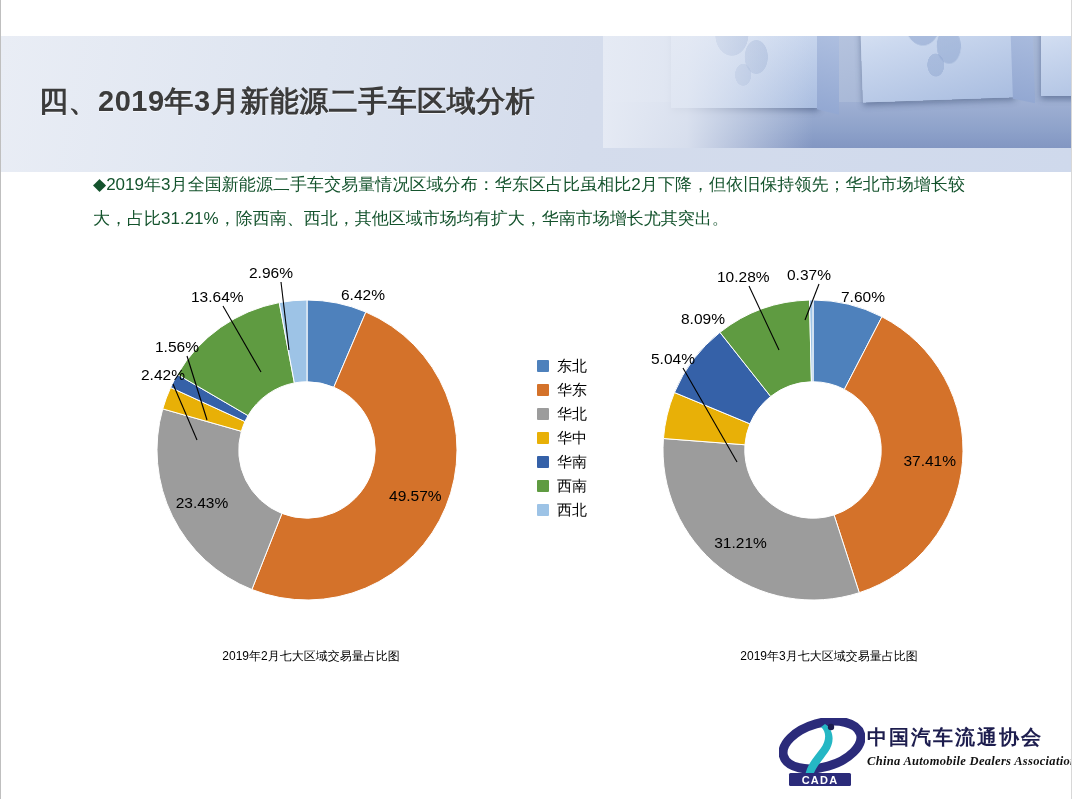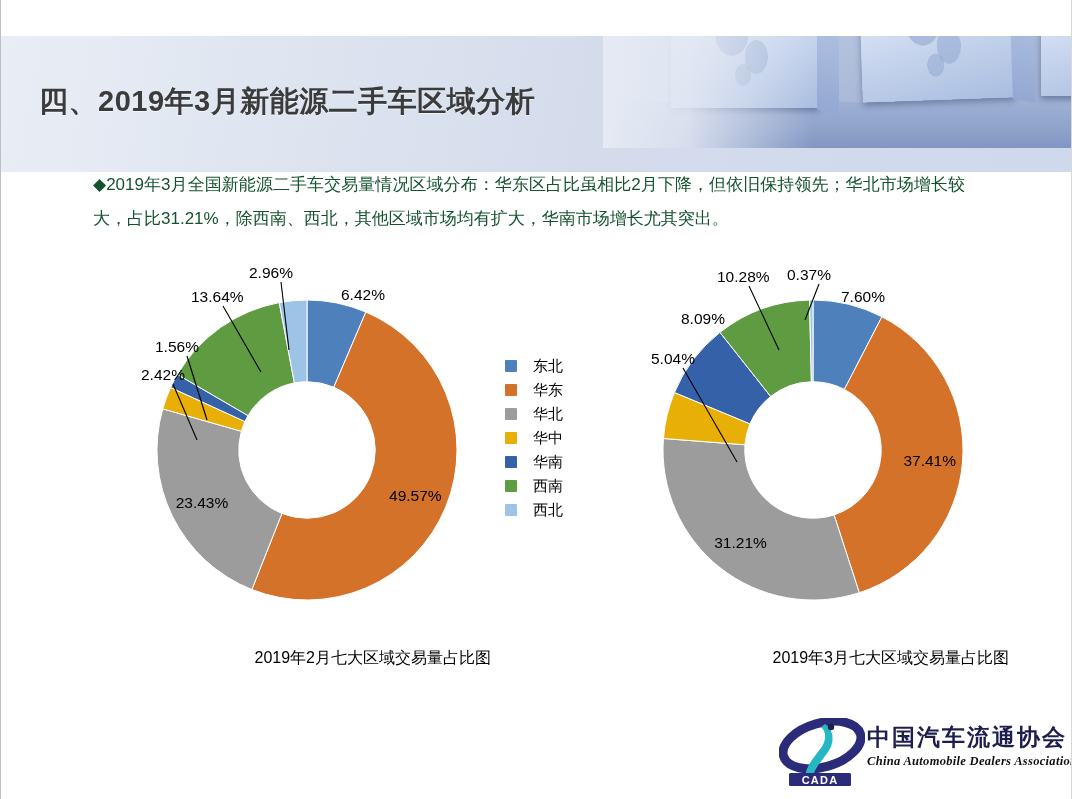--- a/index.html
+++ b/index.html
@@ -75,43 +75,43 @@
     text-align:justify;
   }
 
   
   .chart-block{position:absolute;top:252px;}
   #chart-left{left:130px;width:360px;height:430px;}
   #chart-right{left:636px;width:360px;height:430px;}
   .chart-svg{display:block;}
   .chart-caption{
     position:absolute;top:648px;
-    font-size:16px;color:#000;text-align:right;width:360px;
+    font-size:12px;color:#000;text-align:center;width:360px;
   }
   #caption-left{left:130px;}
   #caption-right{left:648px;}
 
   
   #chart-legend{
     position:absolute;left:504px;top:358px;
     display:flex;flex-direction:column;gap:9px;
   }
-  .legend-row{display:flex;align-items:center;gap:16px;}
+  .legend-row{display:flex;align-items:center;gap:8px;margin-left:32px;}
   .legend-swatch{width:12px;height:12px;display:inline-block;border-radius:1px;}
   .legend-label{font-size:15px;color:#000;line-height:1;}
 
   
   #cada-logo{
     position:absolute;left:778px;top:716px;width:280px;height:74px;
   }
   #logo-mark{position:absolute;left:0;top:2px;width:86px;height:68px;}
   #logo-text{position:absolute;left:88px;top:6px;width:192px;height:62px;}
   .logo-cn{
     font-family:"DejaVu Sans","Liberation Sans",sans-serif;
-    font-size:23px;font-weight:bold;color:#1d1d4e;letter-spacing:2px;
+    font-size:20px;font-weight:bold;color:#1d1d4e;letter-spacing:2px;
     white-space:nowrap;line-height:30px;
   }
   .logo-en{
     font-family:"Liberation Serif","DejaVu Serif",serif;
     font-style:italic;font-size:12.5px;font-weight:bold;color:#111;
     letter-spacing:.3px;white-space:nowrap;line-height:18px;
   }
 </style>
 </head>
 <body>

